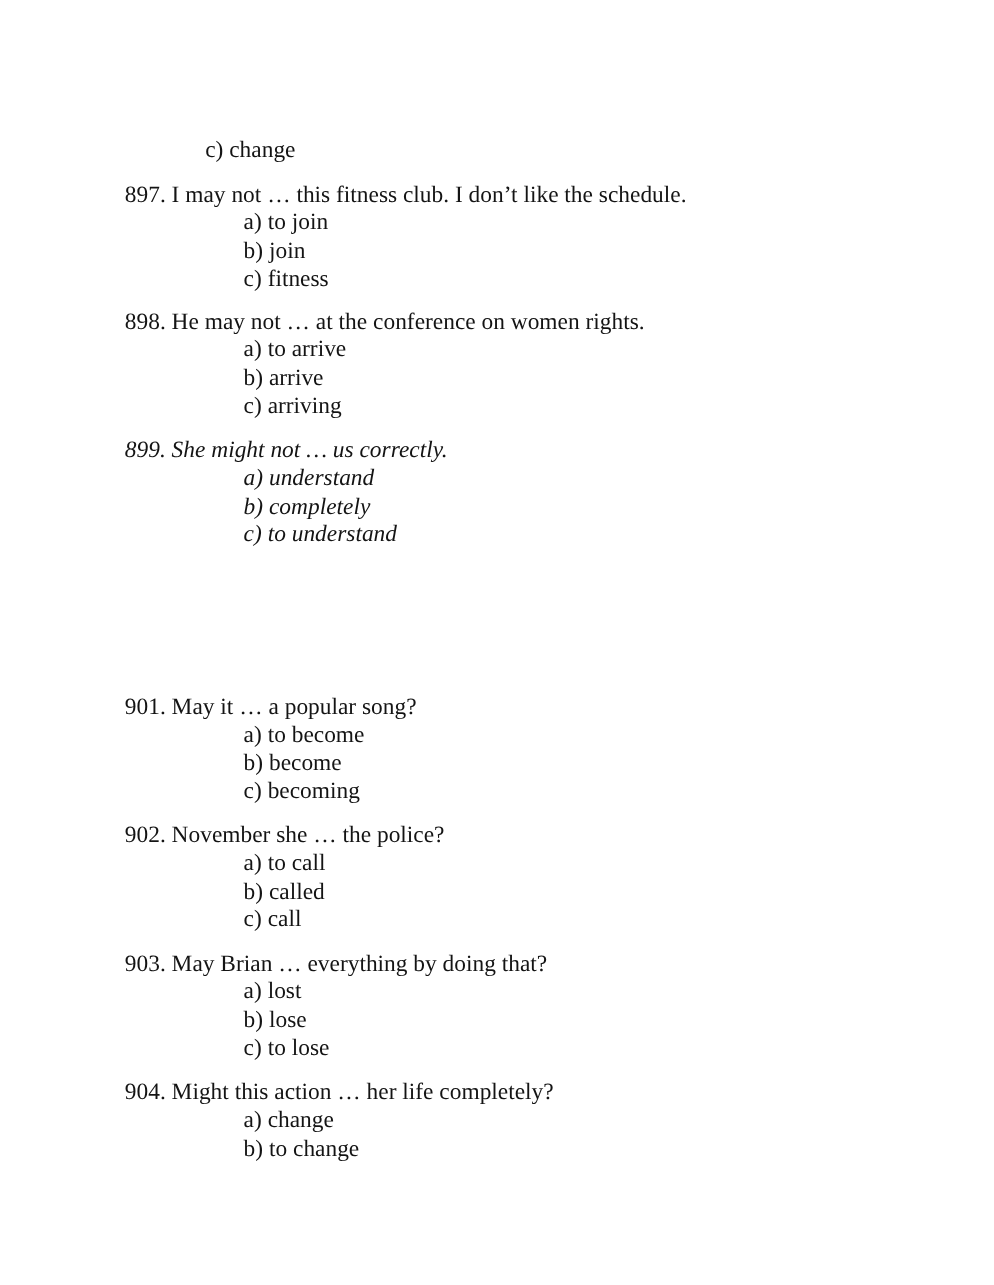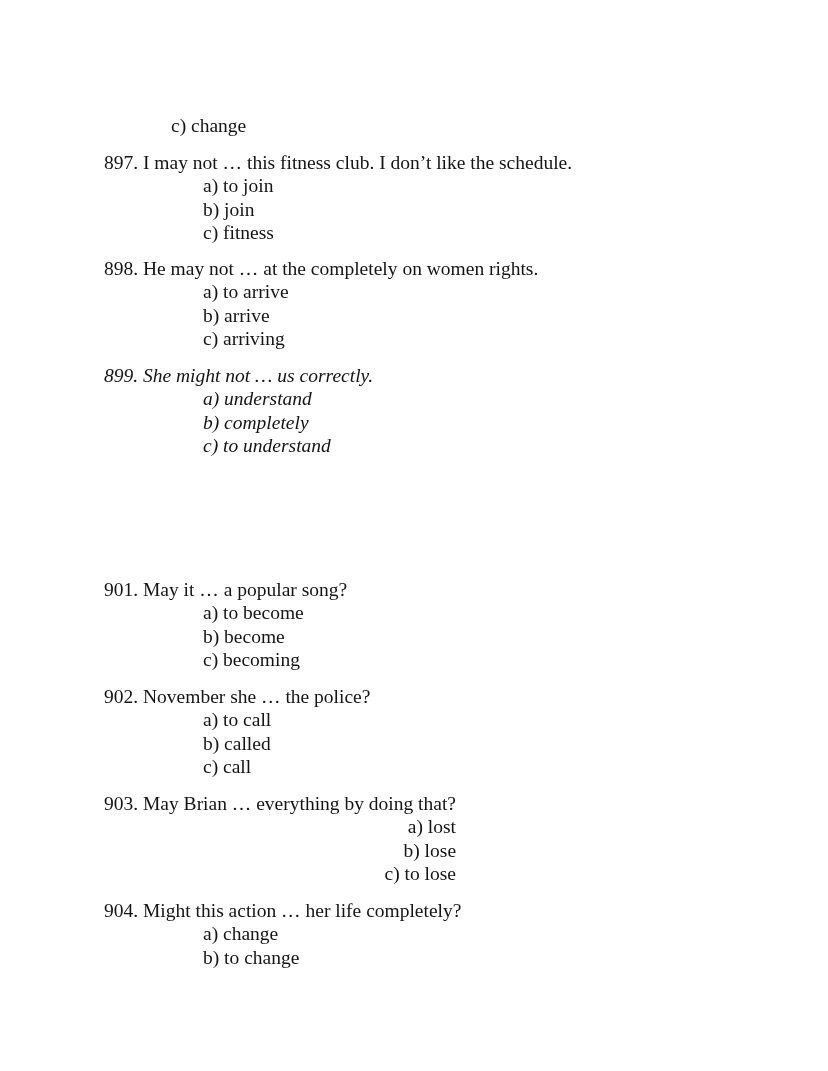--- a/index.html
+++ b/index.html
@@ -56,21 +56,21 @@
   <div class="question" style="top:135px;">
     <div class="stem"><span>897.</span> <span>I may not … this fitness club. I don’t like the schedule.</span></div>
     <div class="options">
       <div class="option">a) to join</div>
       <div class="option">b) join</div>
       <div class="option">c) fitness</div>
     </div>
   </div>
 
   <div class="question" style="top:241px;">
-    <div class="stem"><span>898.</span> <span>He may not … at the completely on women rights.</span></div>
+    <div class="stem"><span>898.</span> <span>He may not … at the conference on women rights.</span></div>
     <div class="options">
       <div class="option">a) to arrive</div>
       <div class="option">b) arrive</div>
       <div class="option">c) arriving</div>
     </div>
   </div>
 
   <div class="question" style="top:348px;font-style:italic;">
     <div class="stem"><span>899.</span> <span>She might not … us correctly.</span></div>
     <div class="options">
@@ -92,21 +92,21 @@
 
   <div class="question" style="top:669px;">
     <div class="stem"><span>902.</span> <span>November she … the police?</span></div>
     <div class="options">
       <div class="option">a) to call</div>
       <div class="option">b) called</div>
       <div class="option">c) call</div>
     </div>
   </div>
 
-  <div class="question" style="top:776px;text-align:right;">
+  <div class="question" style="top:776px;">
     <div class="stem"><span>903.</span> <span>May Brian … everything by doing that?</span></div>
     <div class="options">
       <div class="option">a) lost</div>
       <div class="option">b) lose</div>
       <div class="option">c) to lose</div>
     </div>
   </div>
 
   <div class="question" style="top:883px;">
     <div class="stem"><span>904.</span> <span>Might this action … her life completely?</span></div>

